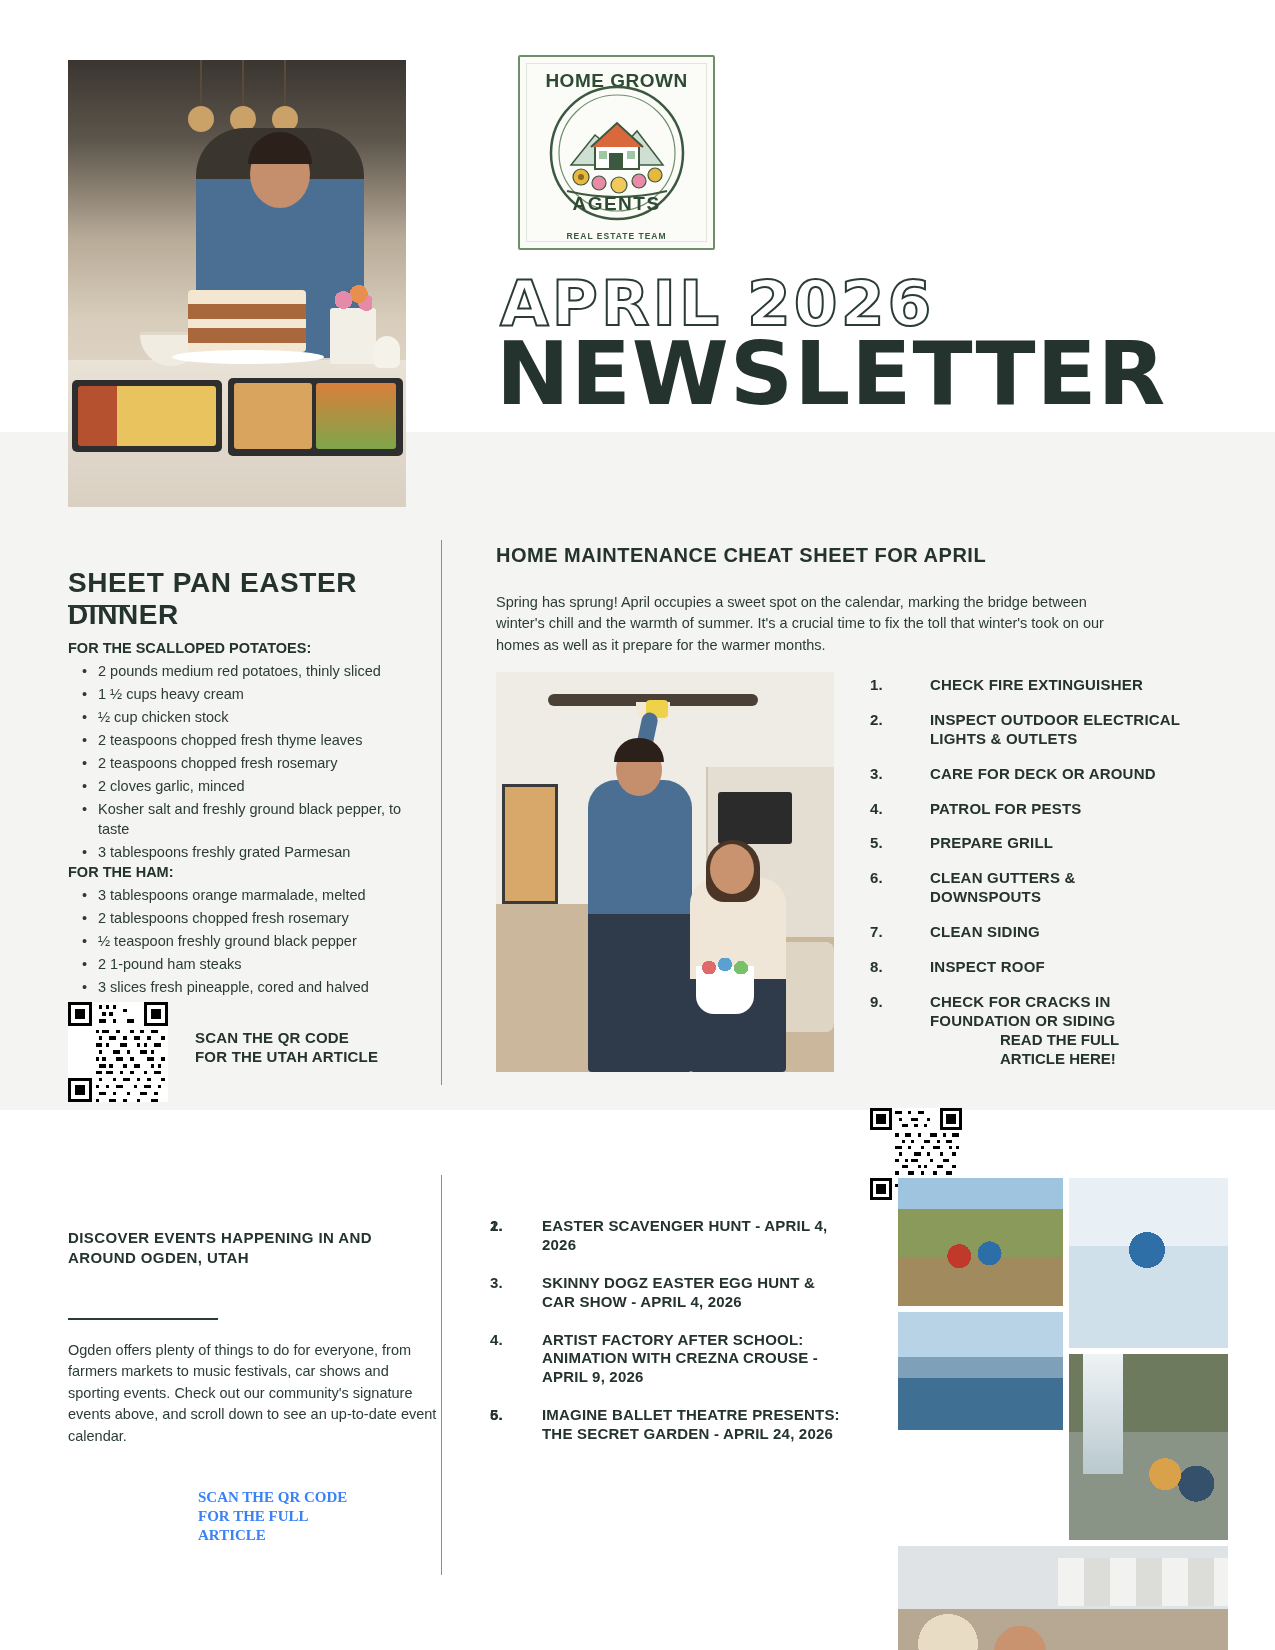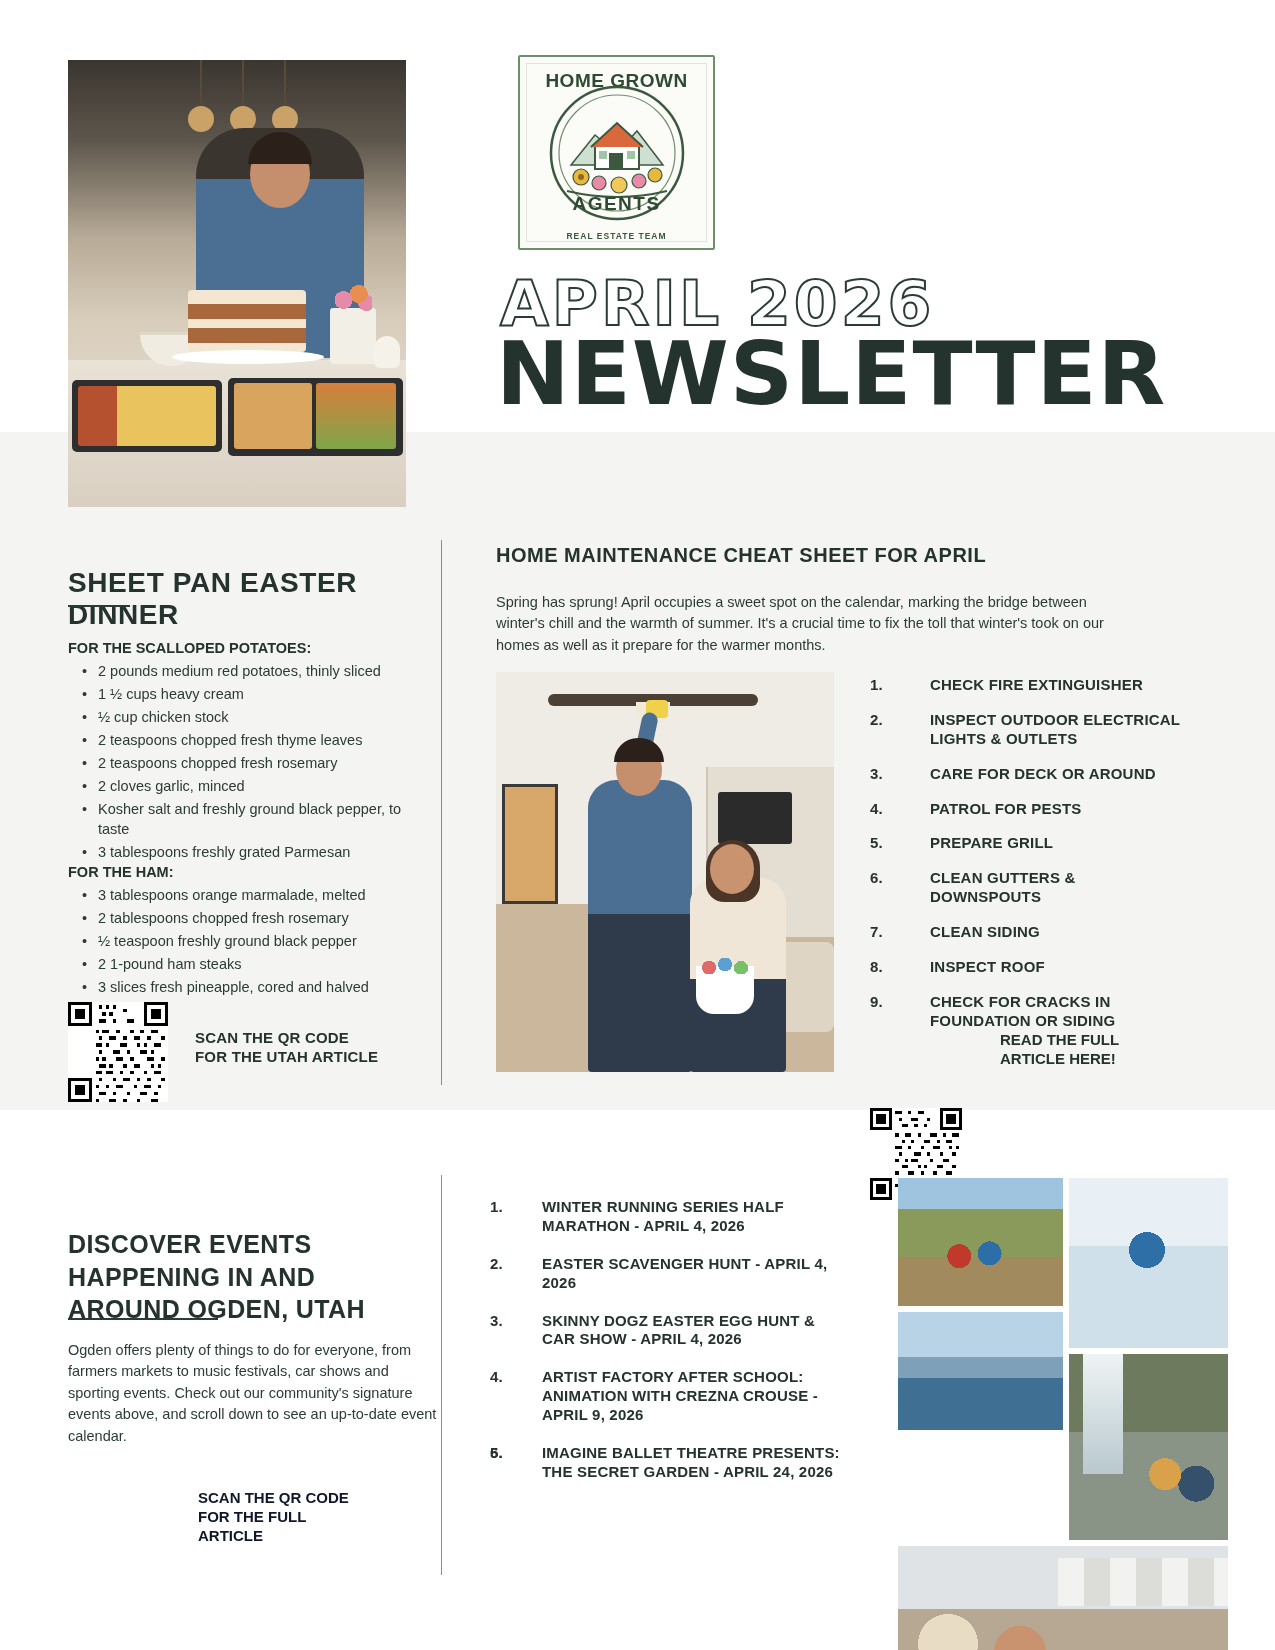--- a/index.html
+++ b/index.html
@@ -310,34 +310,34 @@
     position: absolute; left: 870px; top: 1008px; width: 92px; height: 92px;
   }
   .qr-right-label {
     position: absolute; left: 1000px; top: 1030px; width: 200px;
     font-size: 15px; font-weight: 700; line-height: 1.28; color: #24332d;
   }
 
   
   .events-title {
     position: absolute; left: 68px; top: 1228px; width: 330px;
-    font-size: 25px; font-weight: 700; line-height: 1.3; letter-spacing: 0.4px;
+    font-size: 15px; font-weight: 700; line-height: 1.3; letter-spacing: 0.4px;
     color: #24332d;
   }
   .events-rule {
     position: absolute; left: 68px; top: 1318px; width: 150px; height: 2px;
     background: #2b3c36;
   }
   .events-para {
     position: absolute; left: 68px; top: 1340px; width: 370px;
     font-size: 14.5px; line-height: 1.48; color: #2b3c36;
   }
   .qr-events-label {
     position: absolute; left: 198px; top: 1488px; width: 170px;
-    font-size: 15px; font-weight: 700; line-height: 1.28; color: #0f172a;
+    font-size: 15px; font-weight: 700; line-height: 1.28; color: #3b82f6; font-family: Liberation Serif, serif;
   }
   .vdivider-2 {
     position: absolute; left: 441px; top: 1175px; width: 1px; height: 400px;
     background: #7d9a72;
   }
   .events-list-wrap {
     position: absolute; left: 490px; top: 1198px; width: 350px;
   }
   ol.events { list-style: none; margin: 0; padding: 0; }
   ol.events li {
@@ -704,21 +704,21 @@
 <div class="events-title">DISCOVER EVENTS HAPPENING IN AND AROUND OGDEN, UTAH</div>
 <div class="events-rule"></div>
 <div class="events-para">Ogden offers plenty of things to do for everyone, from farmers markets to music festivals, car shows and sporting events. Check out our community's signature events above, and scroll down to see an up-to-date event calendar.</div>
 
 <div class="qr-events-label">SCAN THE QR CODE FOR THE FULL ARTICLE</div>
 
 <div class="vdivider-2"></div>
 
 <div class="events-list-wrap">
   <ol class="events" id="events-list">
-      <li><span class="num">1.</span><span>WINTER RUNNING SERIES HALF MARATHON - APRIL 4, 2026</span></li>
+      <li><span class="num">1.</span></li>
       <li><span class="num">2.</span><span>EASTER SCAVENGER HUNT - APRIL 4, 2026</span></li>
       <li><span class="num">3.</span><span>SKINNY DOGZ EASTER EGG HUNT &amp; CAR SHOW  - APRIL 4, 2026</span></li>
       <li><span class="num">4.</span><span>ARTIST FACTORY AFTER SCHOOL: ANIMATION WITH CREZNA CROUSE - APRIL 9, 2026</span></li>
       <li><span class="num">5.</span></li>
       <li><span class="num">6.</span><span>IMAGINE BALLET THEATRE PRESENTS: THE SECRET GARDEN - APRIL 24, 2026</span></li>
     </ol>
 </div>
 
 <div class="collage">
   <div class="ph ph-bike"></div>

